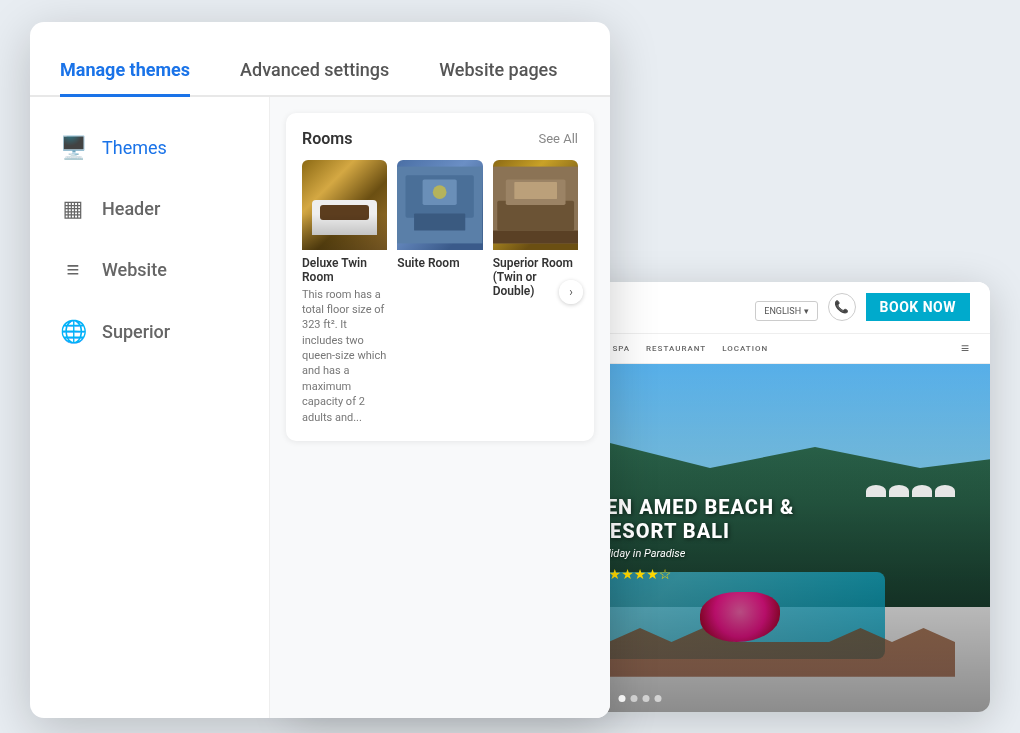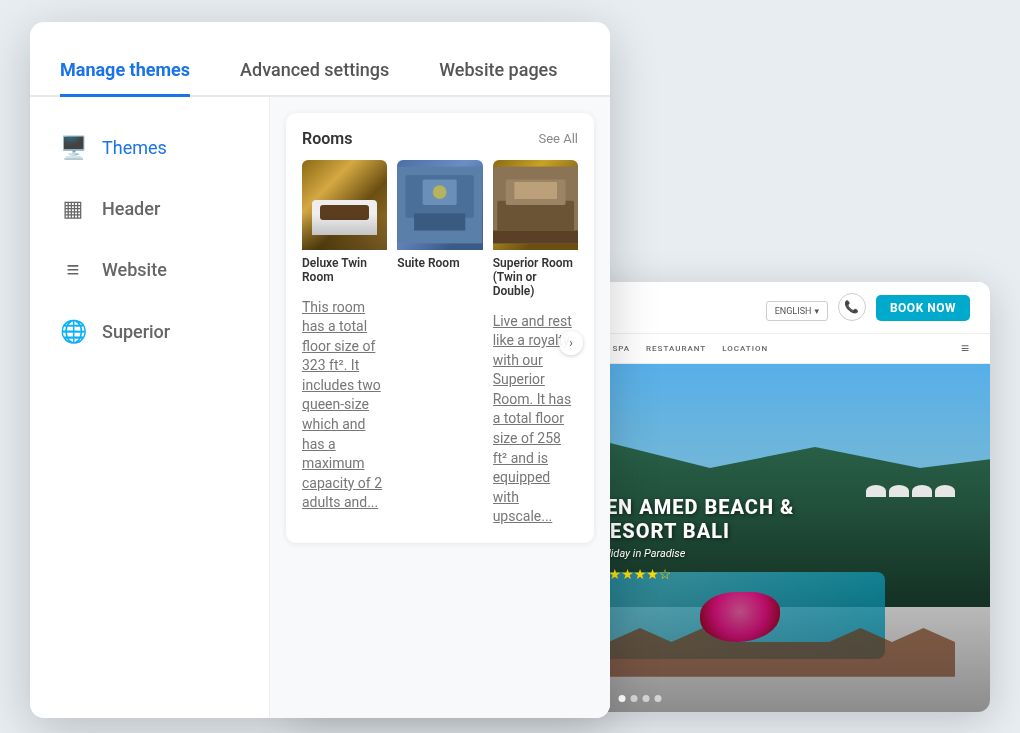--- a/index.html
+++ b/index.html
@@ -87,24 +87,24 @@
       border-radius: 50%;
       display: flex;
       align-items: center;
       justify-content: center;
       font-size: 12px;
     }
 
     .book-btn {
       background: #00aacc;
       color: #fff;
-      font-size: 12px;
+      font-size: 14px;
       font-weight: 700;
       padding: 6px 14px;
-      border-radius: 5px;
+      border-radius: 0;
       letter-spacing: 0.5px;
     }
 
     .website-nav-links {
       background: #fff;
       padding: 6px 20px;
       display: flex;
       align-items: center;
       gap: 16px;
       border-bottom: 1px solid #eee;
@@ -487,25 +487,24 @@
     }
 
     .room-name {
       font-size: 12px;
       font-weight: 600;
       color: #333;
       margin-top: 6px;
     }
 
     .room-desc {
-      font-size: 14px;
+      font-size: 11px;
       color: #777;
       line-height: 1.4;
-      margin-top: 14px;
-      text-decoration: underline;
+      margin-top: 3px;
     }
   </style>
 </head>
 <body>
 
 <div class="scene">
 
   <div class="website-preview">
 
     <div class="website-header">
@@ -656,21 +655,20 @@
               <div class="room-img-3">
                 <svg width="100%" height="100%" viewBox="0 0 100 90" xmlns="http://www.w3.org/2000/svg">
                   <rect width="100" height="90" fill="#8B7355"></rect>
                   <rect x="5" y="40" width="90" height="35" fill="#6B5335" rx="2"></rect>
                   <rect x="15" y="15" width="70" height="30" fill="#9B8365" rx="2"></rect>
                   <rect x="25" y="18" width="50" height="20" fill="#bba07a" rx="1"></rect>
                   <rect x="0" y="75" width="100" height="15" fill="#5a4025"></rect>
                 </svg>
               </div>
               <div class="room-name">Superior Room (Twin or Double)</div>
-              <div class="room-desc">Live and rest like a royalty with our Superior Room. It has a total floor size of 258 ft² and is equipped with upscale...</div>
             </div>
 
             <div class="next-arrow">›</div>
           </div>
         </div>
       </div>
     </div>
   </div>
 
 </div>

